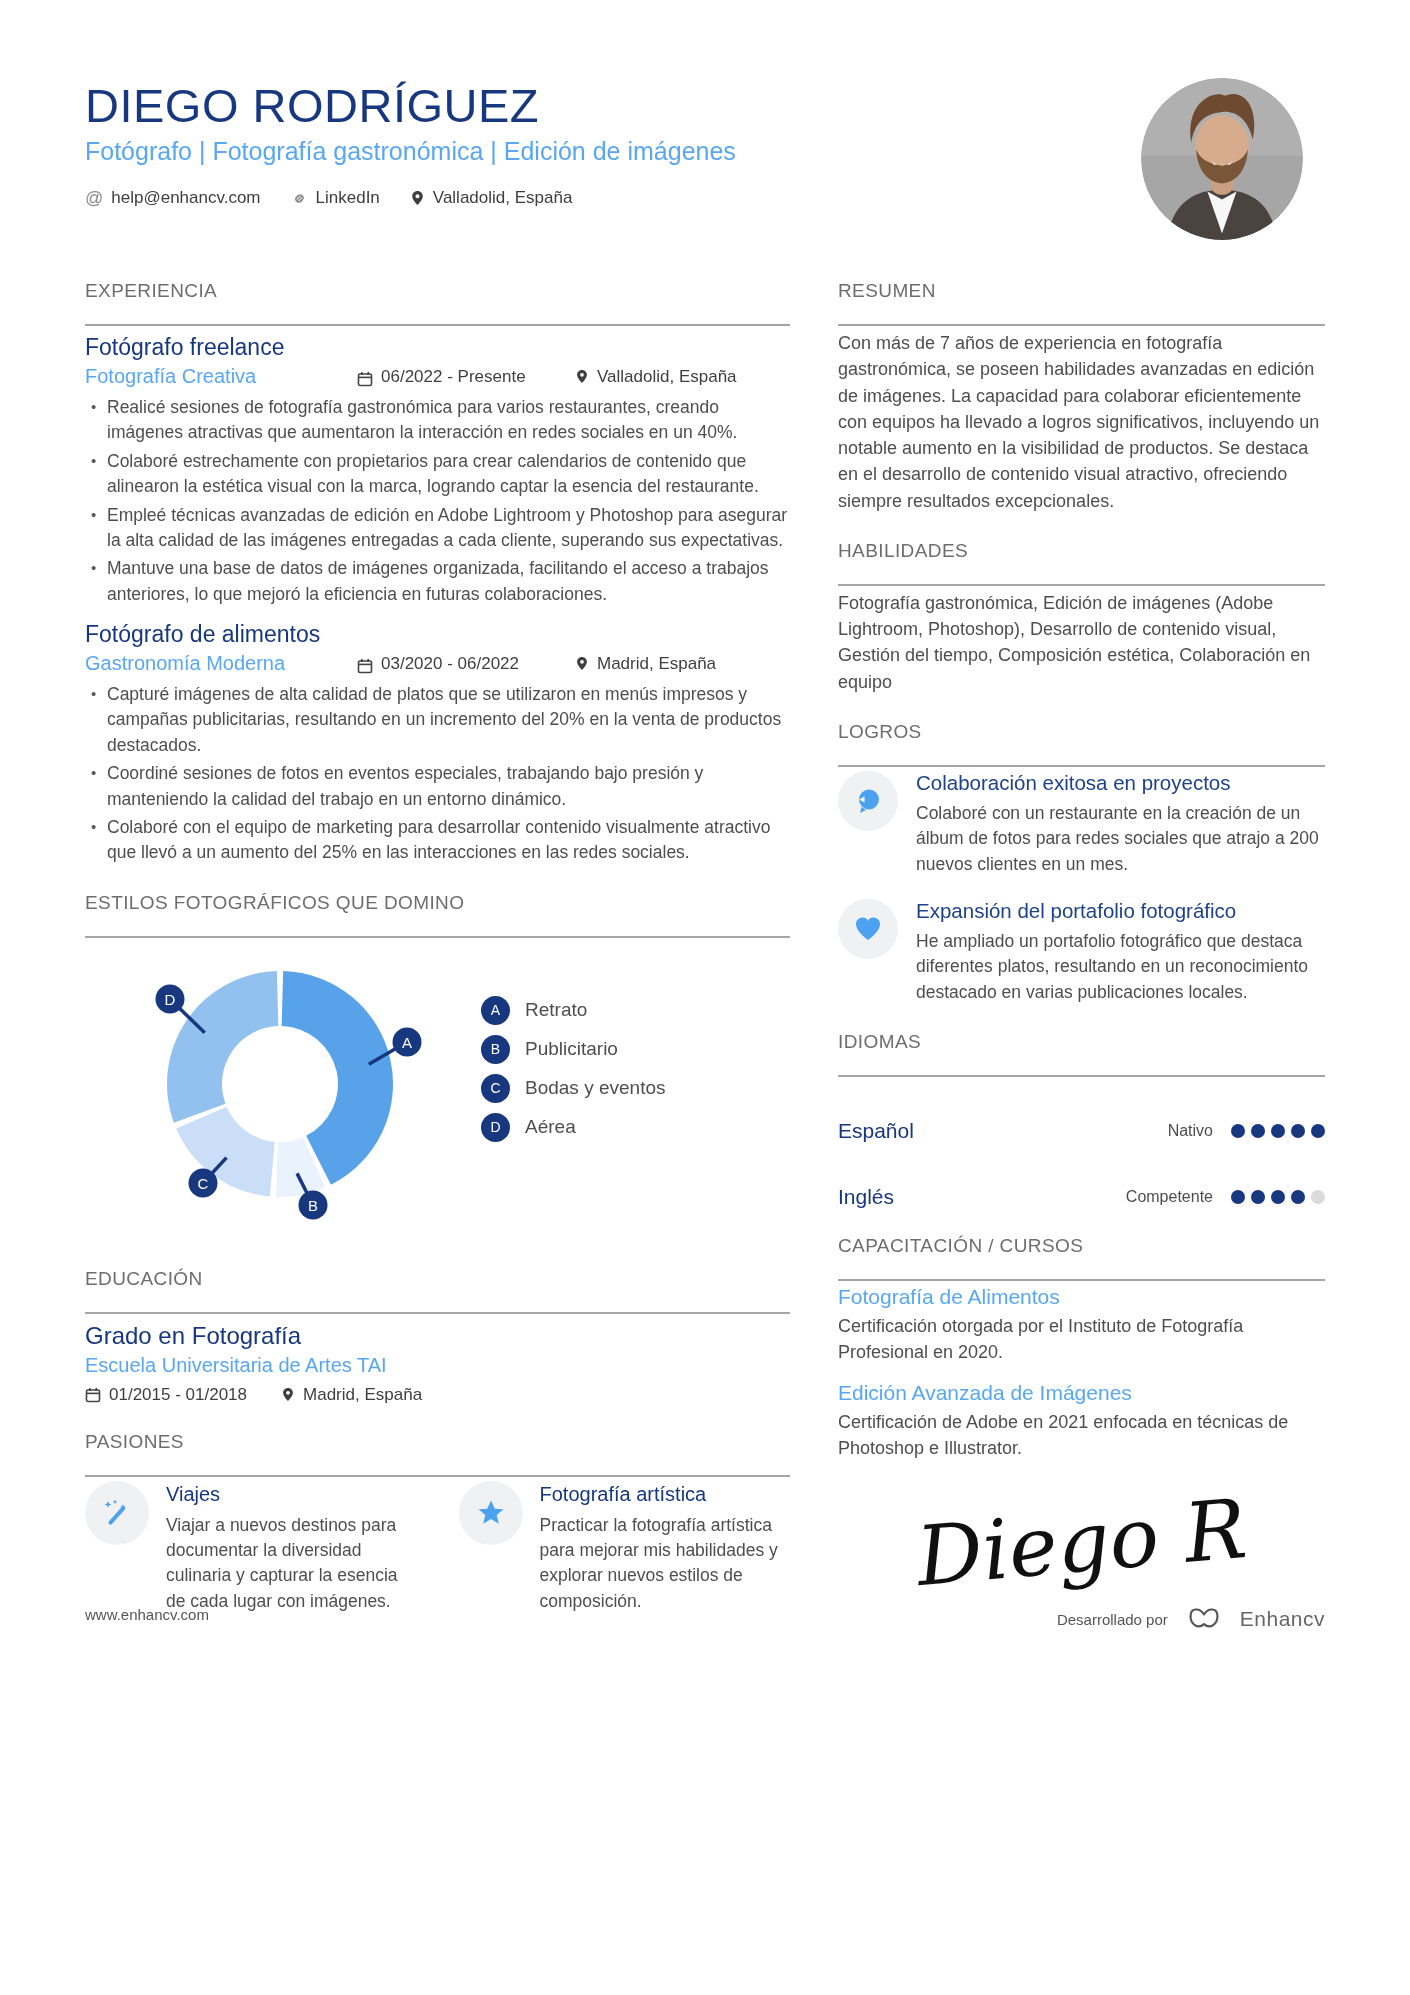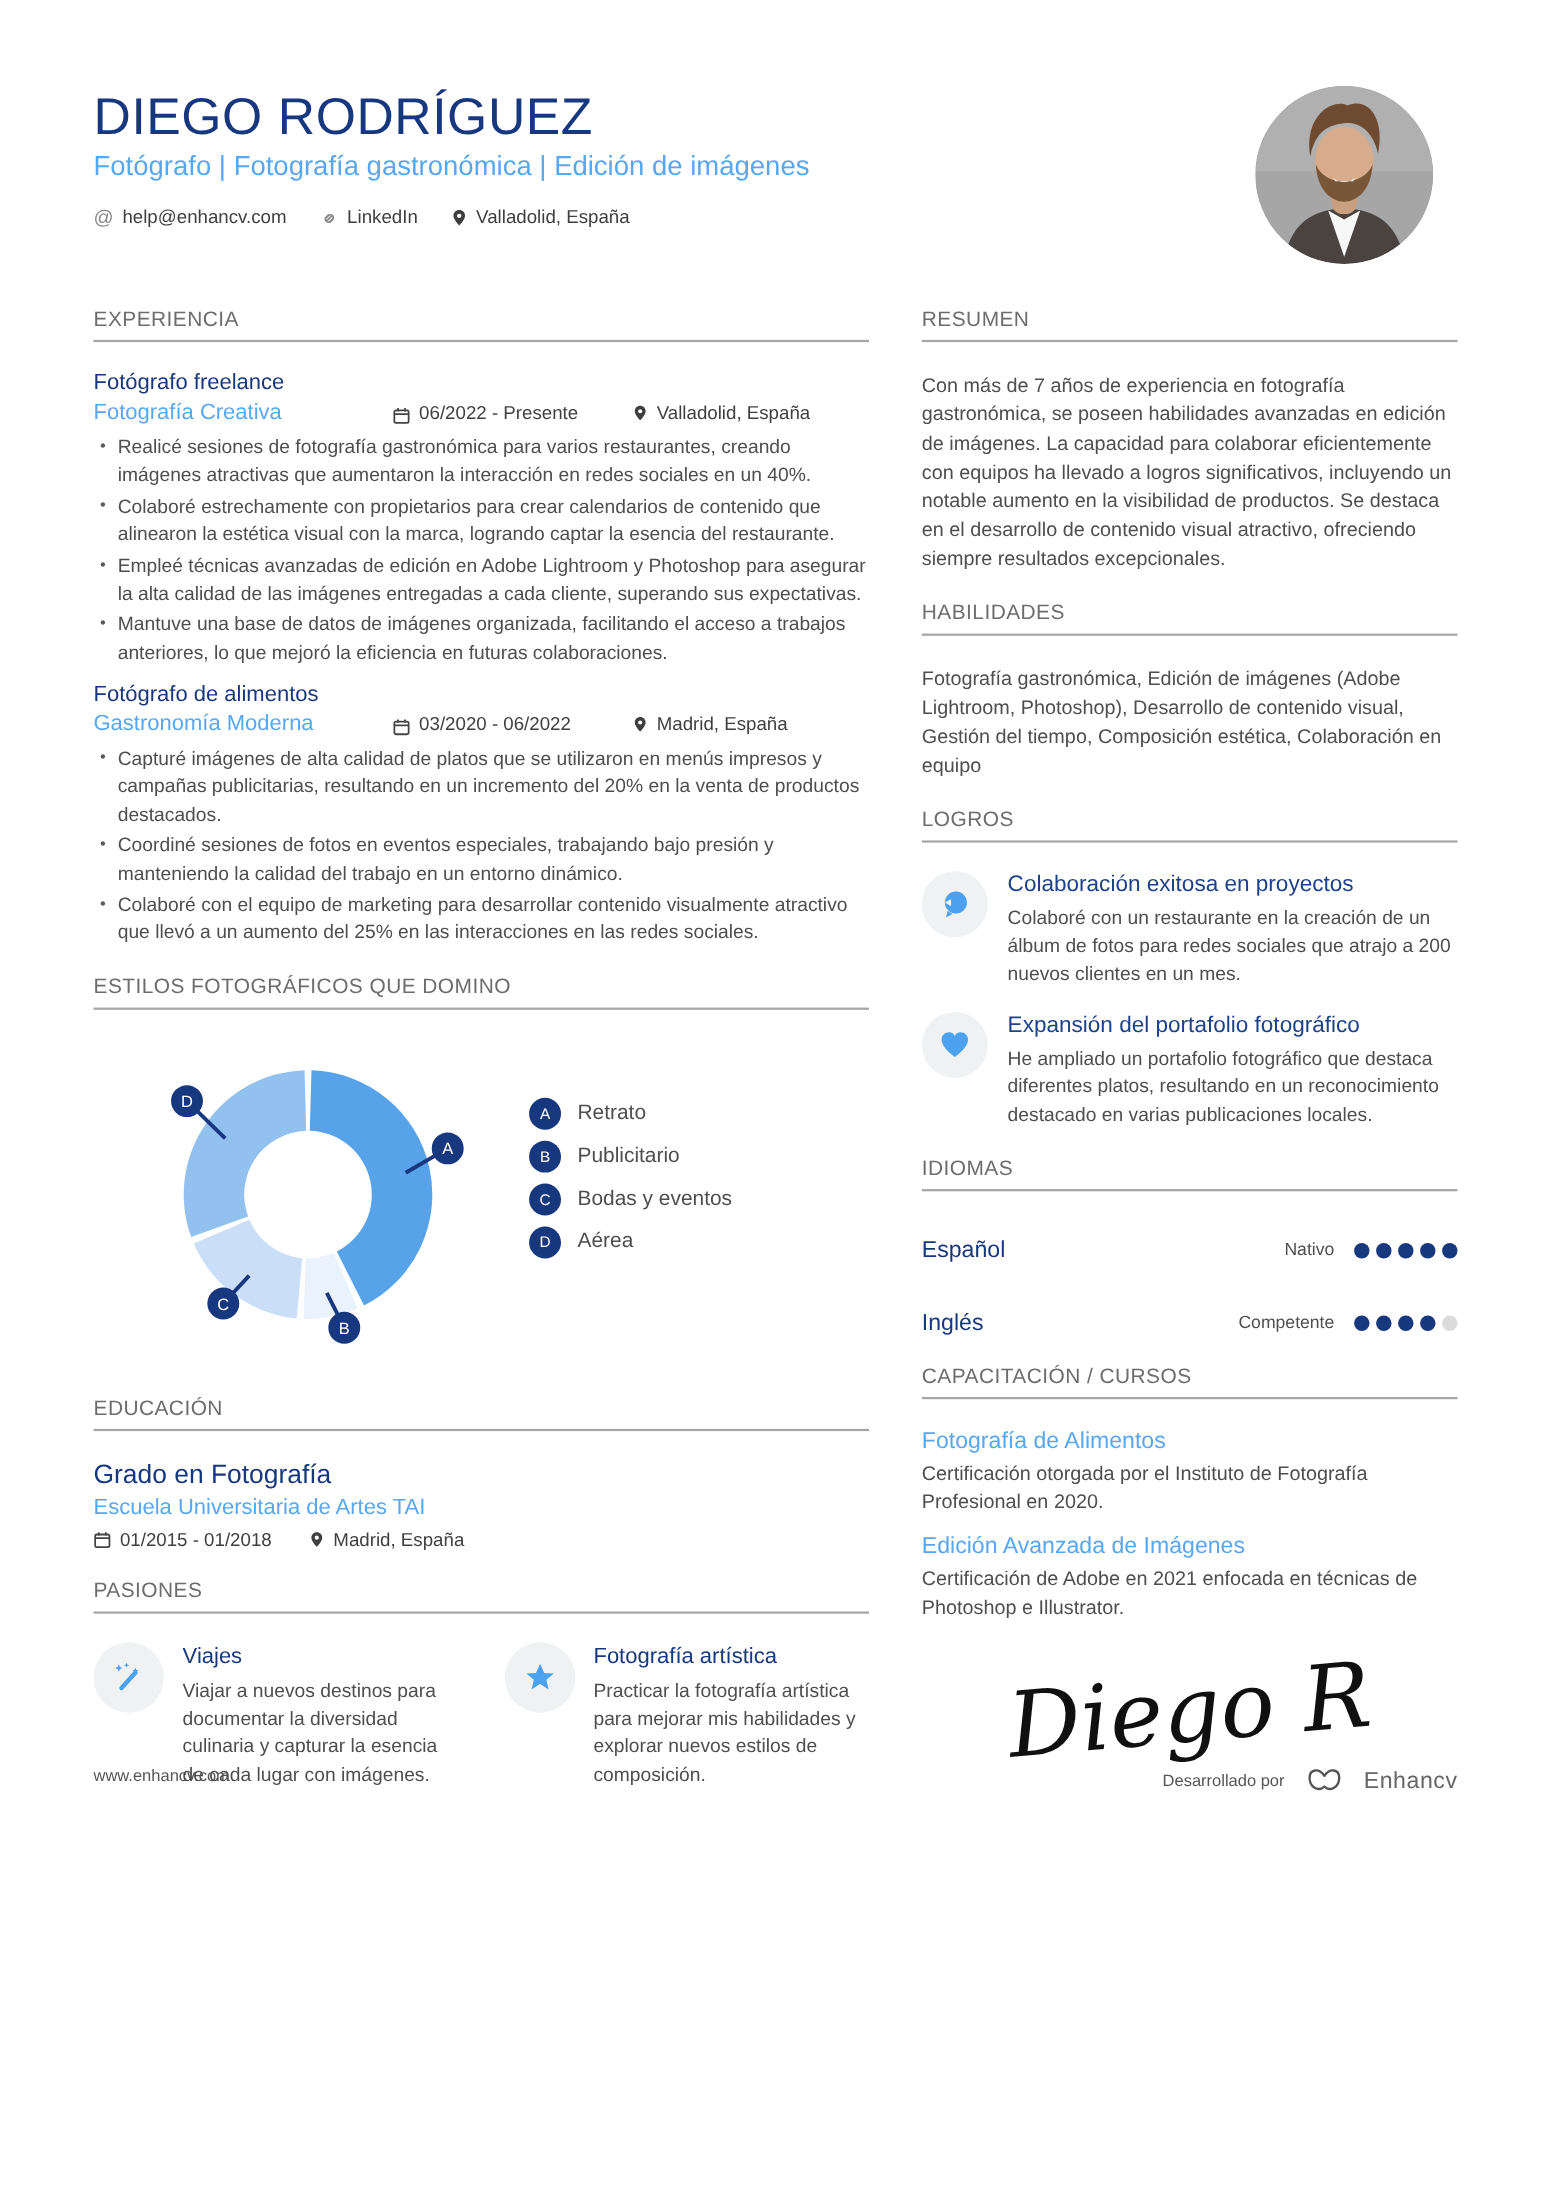--- a/index.html
+++ b/index.html
@@ -25,25 +25,25 @@
   .contact{display:flex;align-items:center;gap:8px;}
   .at-glyph{color:#8A8A8A;font-size:18px;line-height:1;}
   .avatar{width:162px;height:162px;border-radius:50%;overflow:hidden;flex-shrink:0;margin:6px 22px 0 0;}
   
   .columns{display:flex;gap:48px;margin-top:40px;}
   .col-left{width:705px;flex-shrink:0;}
   .col-right{flex:1;min-width:0;}
   .section{margin-bottom:26px;}
   .section-heading{
     font-size:19px;font-weight:400;color:var(--muted);letter-spacing:.4px;
-    padding-bottom:7px;border-bottom:2px solid var(--rule);margin:0 0 26px;
+    padding-bottom:22px;border-bottom:2px solid var(--rule);margin:0 0 4px;
   }
   
   .job{margin-bottom:14px;}
-  .job-title{font-size:20px;color:var(--navy);font-weight:500;margin:8px 0 4px;}
+  .job-title{font-size:23px;color:var(--navy);font-weight:500;margin:8px 0 4px;}
   .job-meta{display:flex;align-items:center;margin-bottom:7px;}
   .company{font-size:20px;color:var(--blue);width:272px;flex-shrink:0;}
   .meta-item{display:flex;align-items:center;gap:8px;font-size:17px;color:#3F3F3F;}
   .meta-date{width:218px;align-items:flex-end;}
   .bullets{list-style:none;margin:2px 0 14px;padding:0 0 0 22px;}
   .bullets li{position:relative;font-size:17.5px;line-height:1.45;color:var(--text);margin-bottom:3px;}
   .bullets li::before{content:"•";position:absolute;left:-16px;top:1px;font-size:15px;color:#5a5a5a;}
   
   .chart-area{position:relative;height:300px;}
   #donut-chart{position:absolute;left:0;top:0;}

